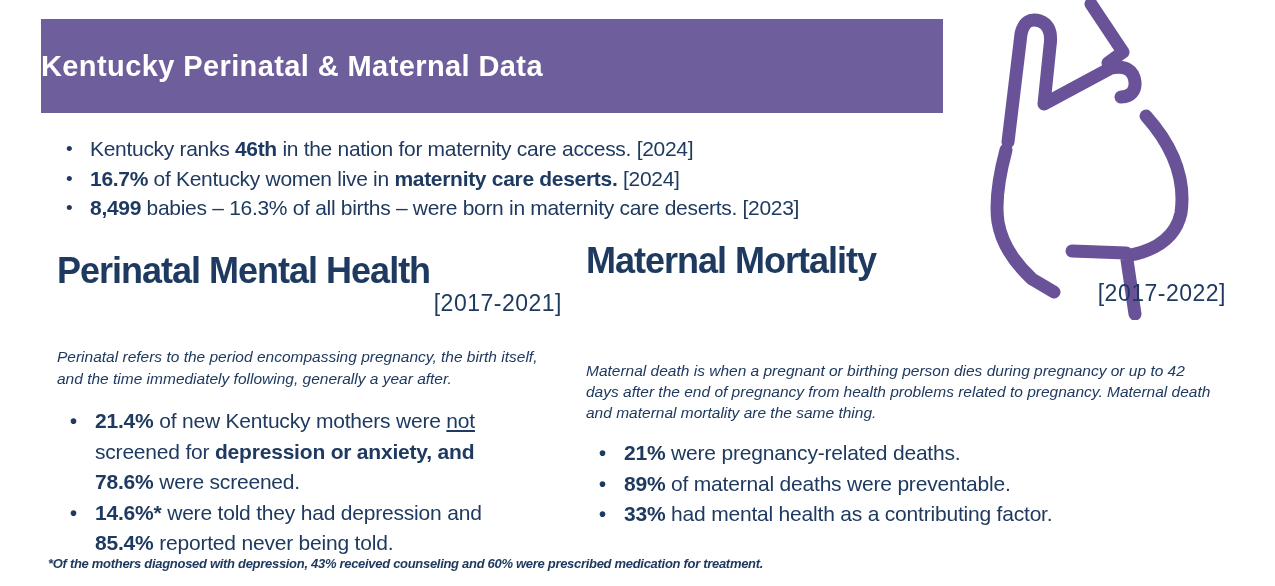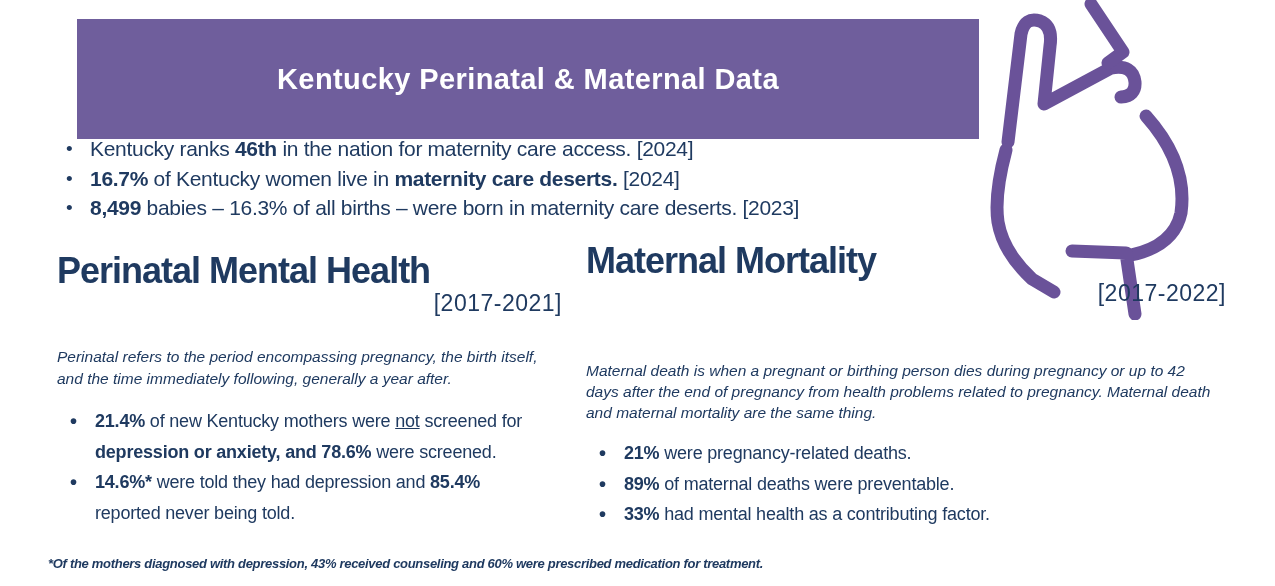--- a/index.html
+++ b/index.html
@@ -13,23 +13,23 @@
   .page{
     position:relative;
     width:1275px;height:586px;
     background:#fff;
     overflow:hidden;
     color:var(--navy);
   }
   
   .banner{
     position:absolute;left:41px;top:19px;
-    width:902px;height:120px;
+    width:902px;height:94px;
     background:var(--purple);
-    display:flex;align-items:center;justify-content:center;margin-left:36px;
+    display:flex;align-items:center;justify-content:flex-start;
   }
   .banner h1{
     color:#fff;
     font-size:29px;
     font-weight:bold;
     letter-spacing:.4px;
   }
   
   .figure{
     position:absolute;left:985px;top:0;
@@ -76,21 +76,21 @@
   .desc{
     font-style:italic;
     font-size:15.5px;
     line-height:21px;
     letter-spacing:0;
   }
   .col.left .desc{margin-top:30px;width:505px;line-height:21.5px;}
   .col.right .desc{margin-top:54px;width:635px;}
   .bullets{
     list-style:none;
-    font-size:18px;
+    font-size:21px;
     line-height:30.5px;
     letter-spacing:-.2px;
   }
   .col.left .bullets{margin-top:17px;width:478px;}
   .col.right .bullets{margin-top:15px;width:620px;}
   .bullets li{position:relative;padding-left:38px;}
   .bullets li::before{
     content:"\2022";
     position:absolute;left:13px;
     font-weight:bold;

